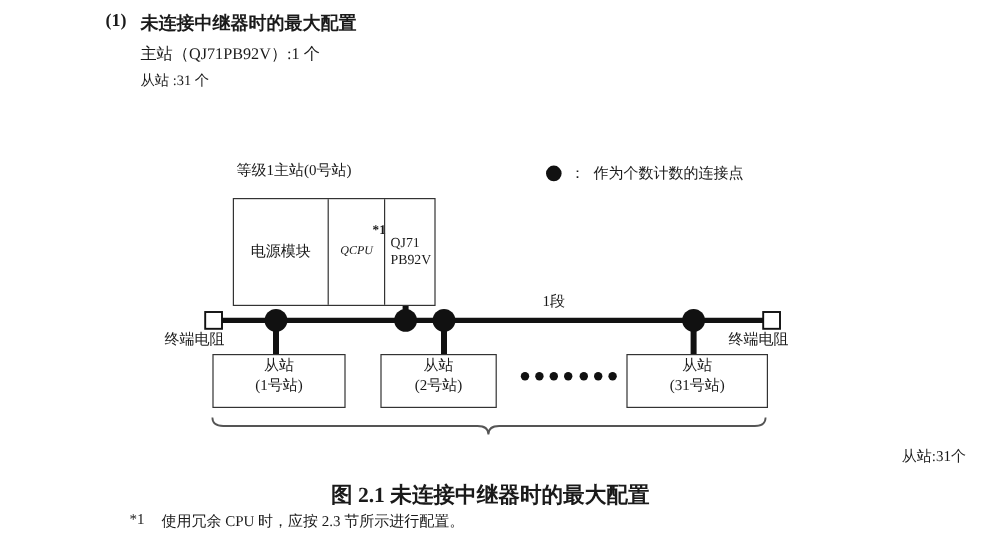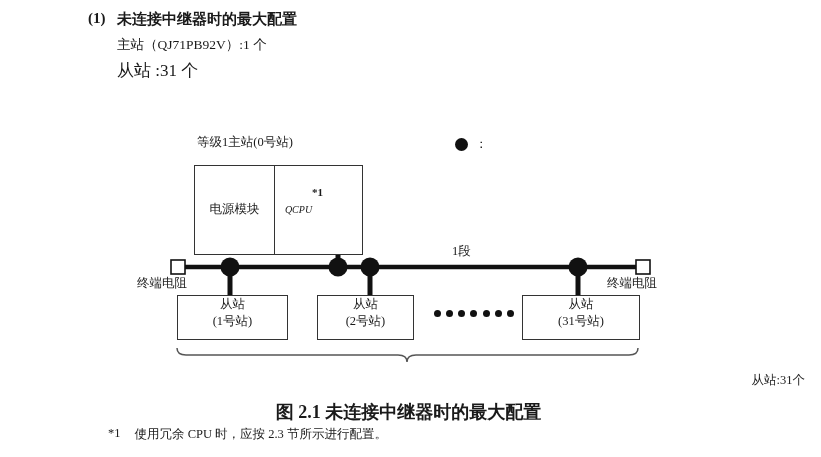--- a/index.html
+++ b/index.html
@@ -22,21 +22,21 @@
   #heading-title{
     left:117px;top:10px;
     font-size:15px;font-weight:bold;
   }
   #spec-master{
     left:117px;top:36px;
     font-size:13.5px;
   }
   #spec-slave{
     left:117px;top:59px;
-    font-size:17px;
+    font-size:12px;
   }
 
   
   #legend{
     left:455px;top:136px;
     display:flex;align-items:center;gap:7px;
     font-size:12.5px;
   }
   #legend .dot{
     width:13px;height:13px;border-radius:50%;
@@ -158,20 +158,21 @@
 <body>
 
 <div class="abs" id="heading-number">(1)</div>
 <div class="abs" id="heading-title">未连接中继器时的最大配置</div>
 <div class="abs" id="spec-master">主站（QJ71PB92V）:1 个</div>
 <div class="abs" id="spec-slave">从站 :31 个</div>
 
 <div class="abs" id="legend">
   <span class="dot"></span>
   <span>：</span>
+  <span>作为个数计数的连接点</span>
 </div>
 
 <svg class="abs" id="diagram-svg" viewBox="0 0 821 457" xmlns="http://www.w3.org/2000/svg">
 
   <line x1="177" y1="267" x2="644" y2="267" stroke="#111" stroke-width="4.5"></line>
 
   <line x1="338" y1="255" x2="338" y2="267" stroke="#111" stroke-width="5"></line>
 
   <line x1="230" y1="267" x2="230" y2="296" stroke="#111" stroke-width="5"></line>
   <line x1="370" y1="267" x2="370" y2="296" stroke="#111" stroke-width="5"></line>
@@ -191,20 +192,24 @@
 <div class="abs" id="rack-label">等级1主站(0号站)</div>
 
 <div class="abs" id="rack">
   <div class="rack-cell" id="cell-power">
     <span class="cell-text">电源模块</span>
   </div>
   <div class="rack-cell" id="cell-qcpu">
     <span class="cell-text">QCPU</span>
     <span id="footnote-mark-rack">*1</span>
   </div>
+  <div class="rack-cell" id="cell-pb92v">
+    <span class="cell-text">QJ71
+PB92V</span>
+  </div>
 </div>
 
 <div class="abs" id="term-left-label">终端电阻</div>
 <div class="abs" id="term-right-label">终端电阻</div>
 
 <div class="abs" id="segment-label">1段</div>
 
 <div class="abs slave-box" id="slave-1">
   <div>从站</div>
   <div>(1号站)</div>

